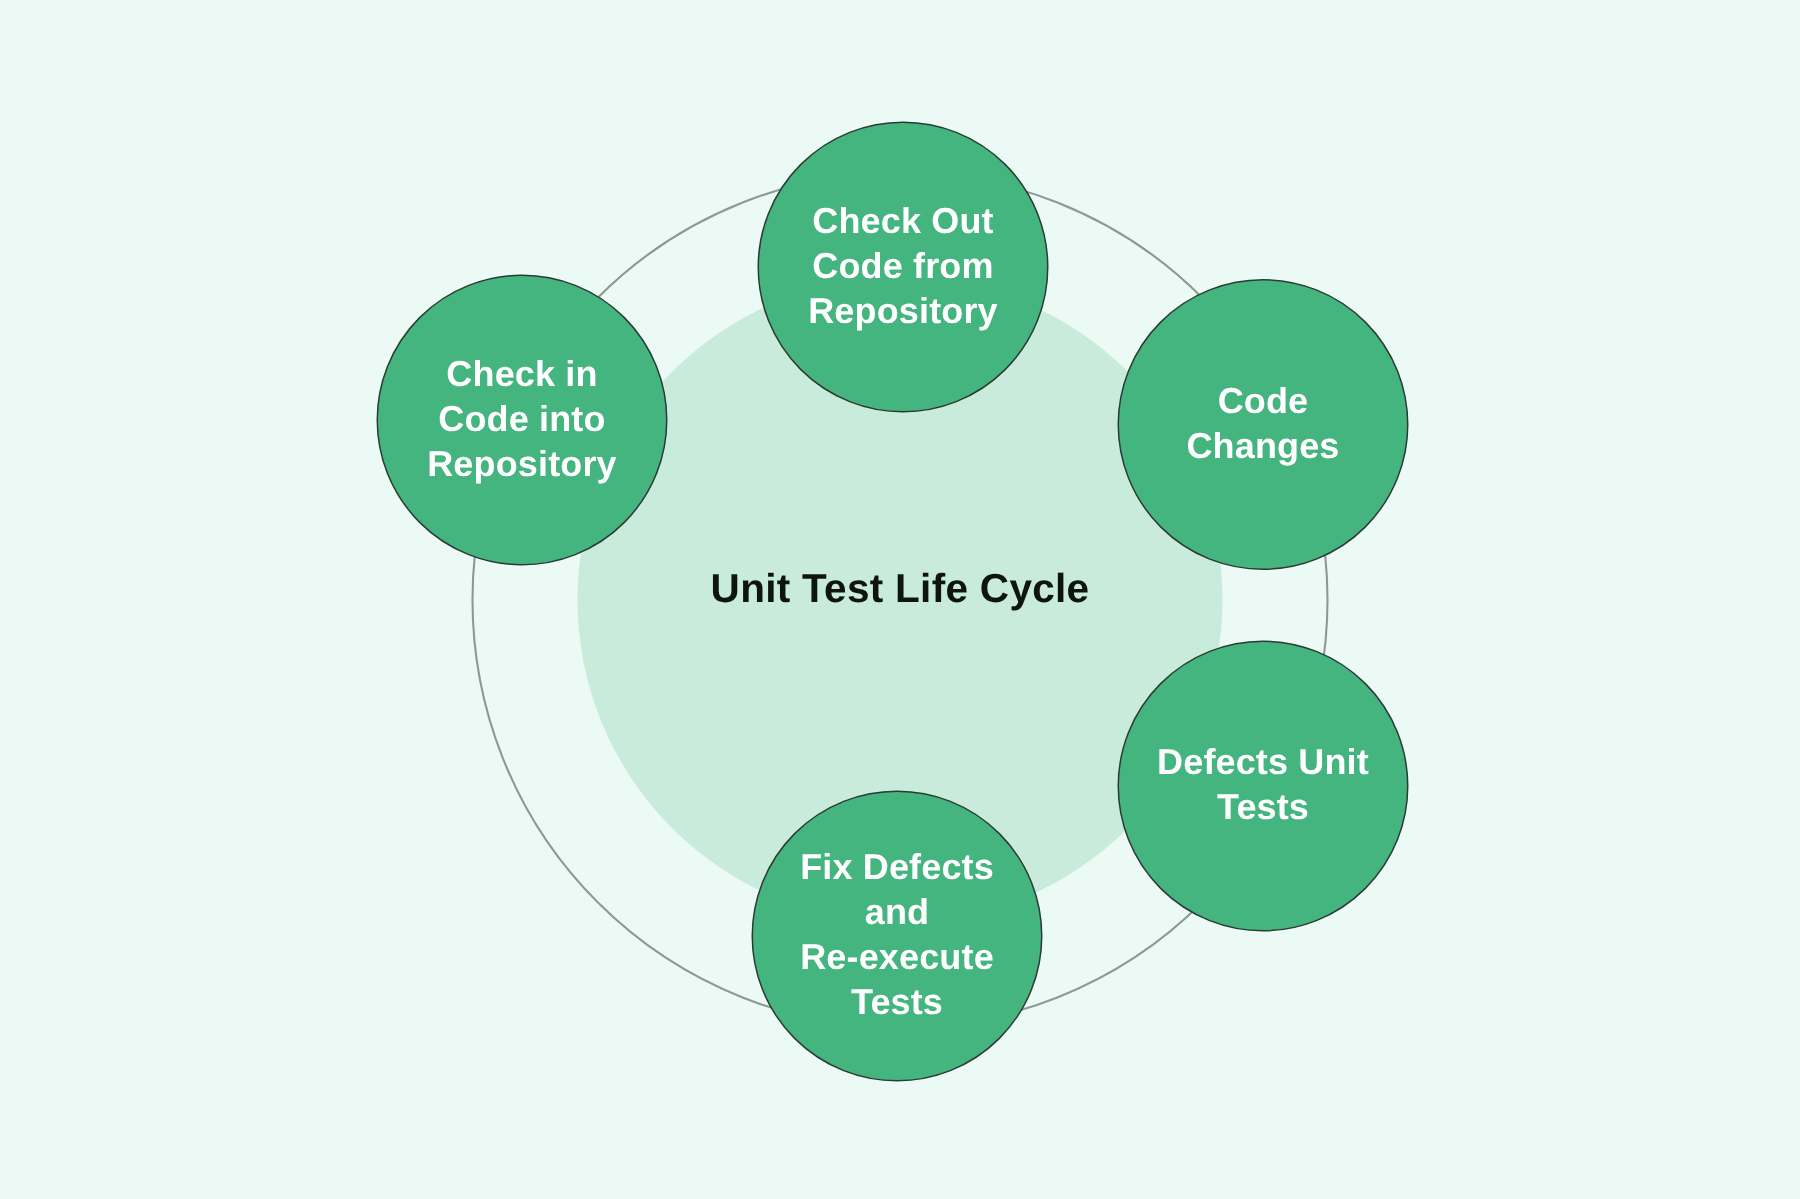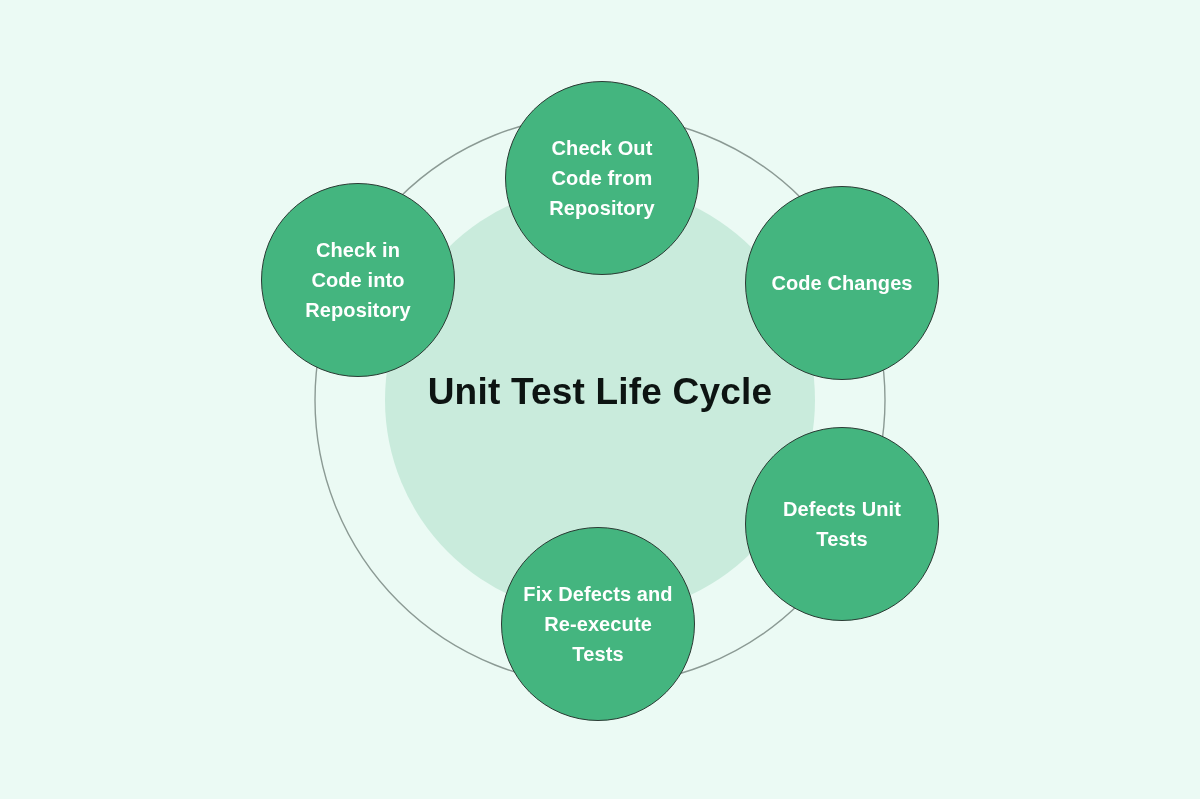--- a/index.html
+++ b/index.html
@@ -30,38 +30,38 @@
     display: flex;
     align-items: center;
     justify-content: center;
     text-align: center;
     box-sizing: border-box;
     border-radius: 50%;
     background: #44b57f;
     border: 1.5px solid #2b3b34;
     color: #ffffff;
     font-weight: bold;
-    font-size: 20px;
+    font-size: 24px;
     line-height: 30px;
     letter-spacing: 0.1px;
     padding: 0 12px;
     -webkit-font-smoothing: antialiased;
   }
   .node-label {
     display: block;
     width: 100%;
     white-space: pre-line;
   }
   .center-title {
     position: absolute;
     left: 300px;
     top: 370px;
     width: 600px;
     text-align: center;
-    font-size: 37px;
+    font-size: 27px;
     font-weight: bold;
     color: #0d1412;
     letter-spacing: 0.2px;
     line-height: 44px;
   }
 </style>
 </head>
 <body>
 
 <div class="canvas">
@@ -86,21 +86,21 @@
 Tests</span>
   </div>
 
   <div class="node" style="left:501px; top:527px; width:194px; height:194px;justify-content:center;">
     <span class="node-label">Fix Defects and
 Re-execute
 Tests</span>
   </div>
 
 
-  <div class="node" style="left:261px; top:183px; width:194px; height:194px;">
+  <div class="node" style="left:251px; top:183px; width:194px; height:194px;">
     <span class="node-label">Check in
 Code into
 Repository</span>
   </div>
 
   <div class="center-title">Unit Test Life Cycle</div>
 
 </div>
 
 </body></html>

